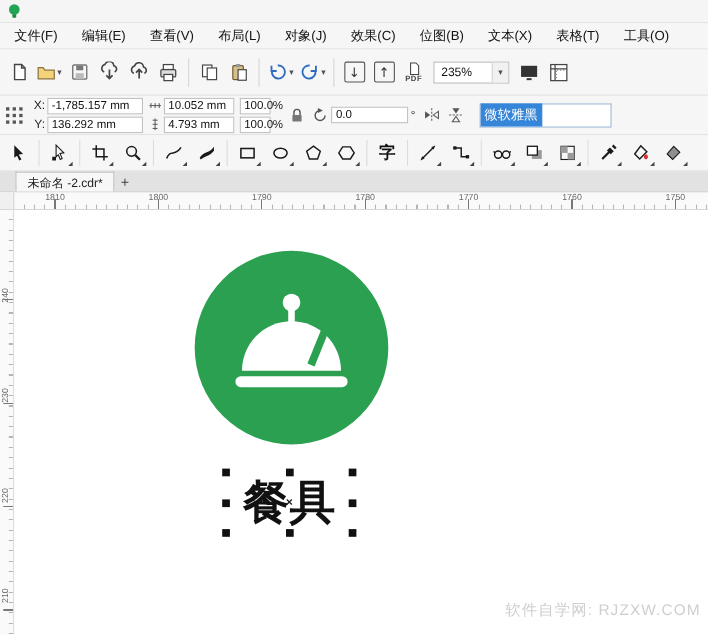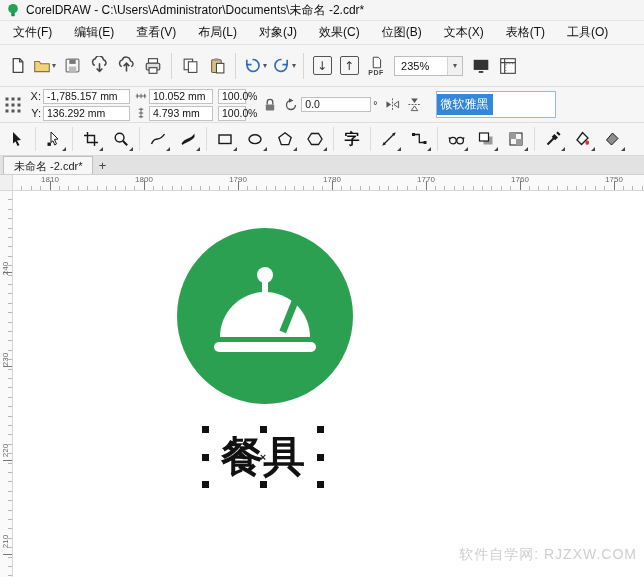--- a/index.html
+++ b/index.html
@@ -39,36 +39,36 @@
     display:flex;align-items:center;padding:0 3px;gap:5px;flex:0 0 36px;overflow:hidden}
   .stack{display:flex;flex-direction:column;gap:2px}
   .prow{display:flex;align-items:center;gap:2px}
   .plbl{font-size:11px;color:#222;width:13px;text-align:right}
   .pfield{background:#fff;border:1px solid #c2c2c2;height:15px;line-height:13px;
     font-size:10.5px;padding:0 3px;color:#101010;white-space:nowrap}
   .f-xy{width:87px}.f-wh{width:64px}.f-sc{width:28px}.f-rot{width:70px}
   .unit{font-size:10.5px;color:#222}
   .mirbtn{width:20px;height:20px;display:flex;align-items:center;justify-content:center}
   .fontcombo{display:flex;align-items:center;border:1px solid #9cb8d8;background:#fff;
-    height:27px;margin-left:6px;flex:0 0 120px}
+    height:22px;margin-left:6px;flex:0 0 120px}
   .fontcombo .fsel{font-size:12px;padding:2px 4px;background:#3586d8;color:#fff;white-space:nowrap}
 
   
   .toolbox{height:33px;background:#f6f6f6;border-bottom:1px solid #d9d9d9;
     display:flex;align-items:center;padding:0 3px;gap:2px;flex:0 0 33px;overflow:hidden}
   .tool{width:28px;height:28px;display:flex;align-items:center;justify-content:center;
     position:relative;color:#222}
   .tool.fly::after{content:"";position:absolute;right:2px;bottom:2px;border-style:solid;
     border-width:0 0 4px 4px;border-color:transparent transparent #444 transparent}
   .tsep{width:1px;height:24px;background:#dcdcdc;margin:0 2px;flex:0 0 1px}
   .texttool{font-size:15px;font-weight:bold;color:#111}
 
   
   .doctabs{height:19px;background:#e2e2e2;display:flex;align-items:flex-end;
-    padding-left:3px;flex:0 0 19px;border-bottom:1px solid #cfcfcf}
+    padding-left:14px;flex:0 0 19px;border-bottom:1px solid #cfcfcf}
   .dtab{height:18px;background:#f7f7f7;border:1px solid #bfbfbf;border-bottom:none;
     font-size:11px;color:#222;padding:1px 10px 0;display:flex;align-items:center}
   .dplus{width:18px;height:18px;display:flex;align-items:center;justify-content:center;
     font-size:13px;color:#444}
 
   
   .rulerrow{height:16px;display:flex;flex:0 0 16px;background:#fafafa;border-bottom:1px solid #d8d8d8}
   .corner{width:13px;flex:0 0 13px;background:#f0f0f0;border-right:1px solid #d8d8d8}
   .hruler{flex:1;position:relative;
     background-image:
@@ -104,21 +104,20 @@
 </head>
 <body>
 
 <div class="app">
 
   <div class="titlebar">
     <svg width="14" height="14" viewBox="0 0 16 16">
       <circle cx="8" cy="6.5" r="5.5" fill="#23a455"></circle>
       <rect x="6" y="11.5" width="4" height="3.5" rx="0.8" fill="#1d8a47"></rect>
     </svg>
-    <span class="ttl">CorelDRAW - C:\Users\Administrator\Documents\未命名 -2.cdr*</span>
   </div>
 
   <div class="menubar">
     <span class="menu-item">文件(F)</span>
     <span class="menu-item">编辑(E)</span>
     <span class="menu-item">查看(V)</span>
     <span class="menu-item">布局(L)</span>
     <span class="menu-item">对象(J)</span>
     <span class="menu-item">效果(C)</span>
     <span class="menu-item">位图(B)</span>

